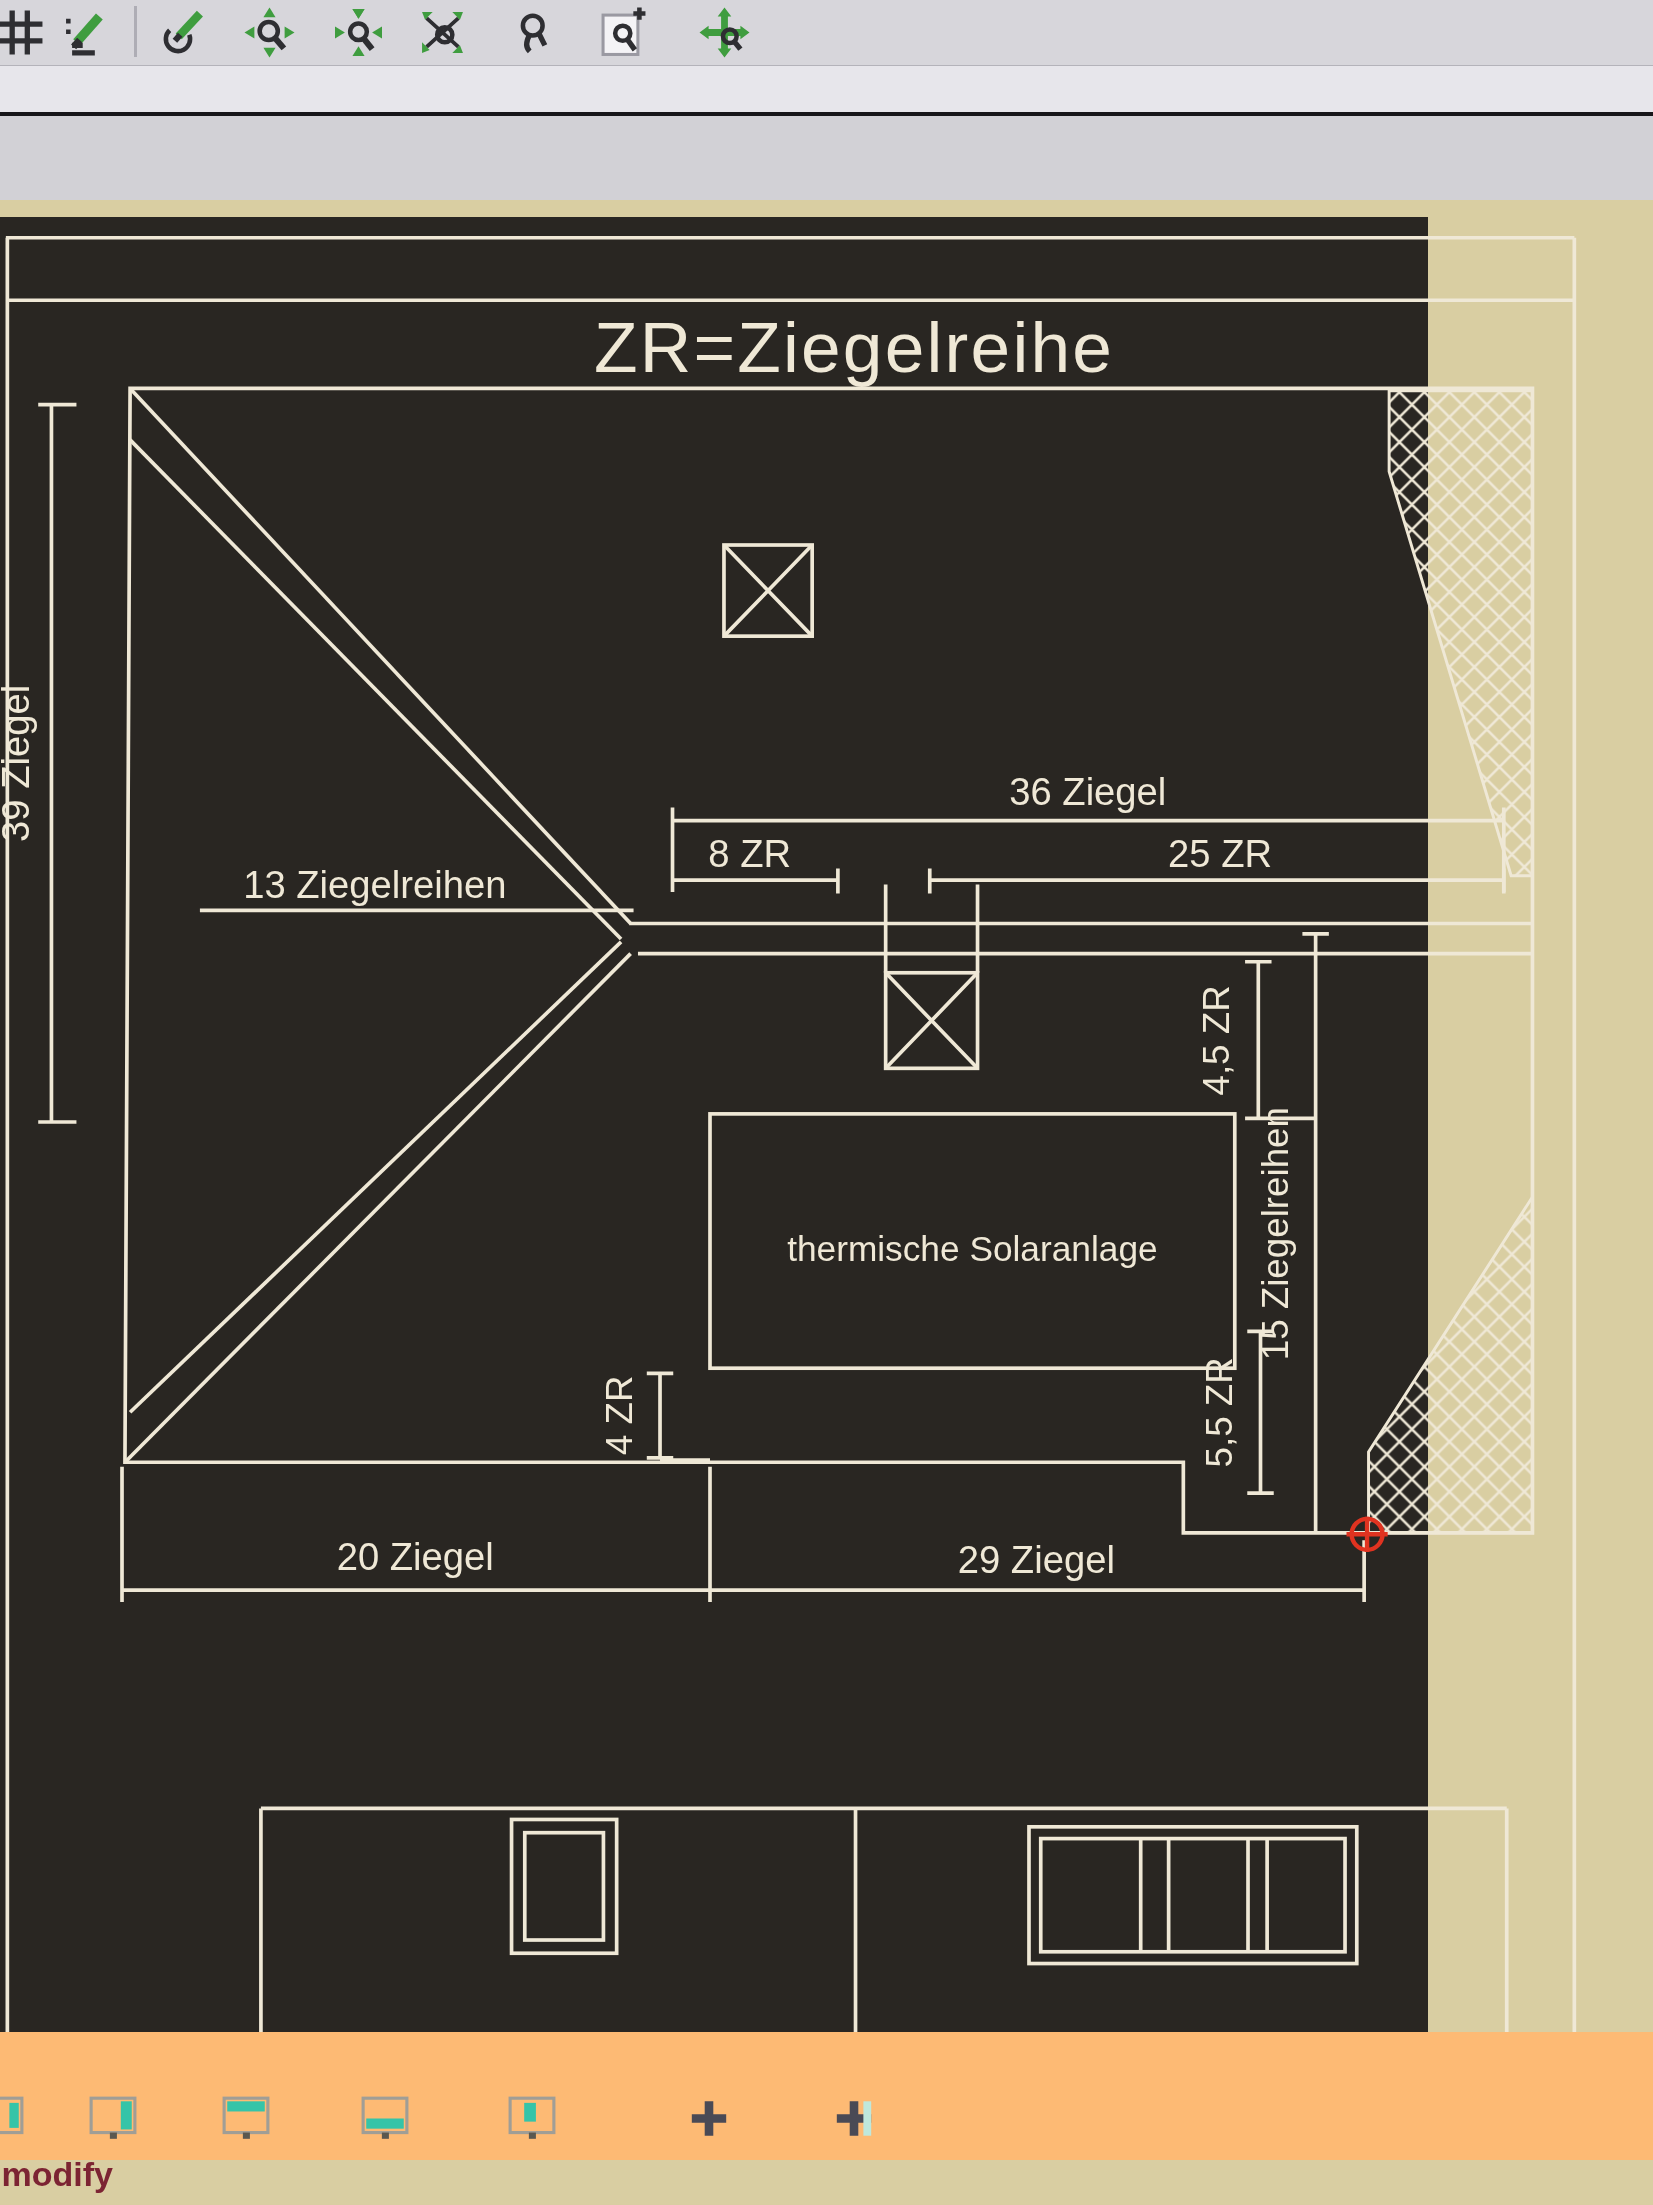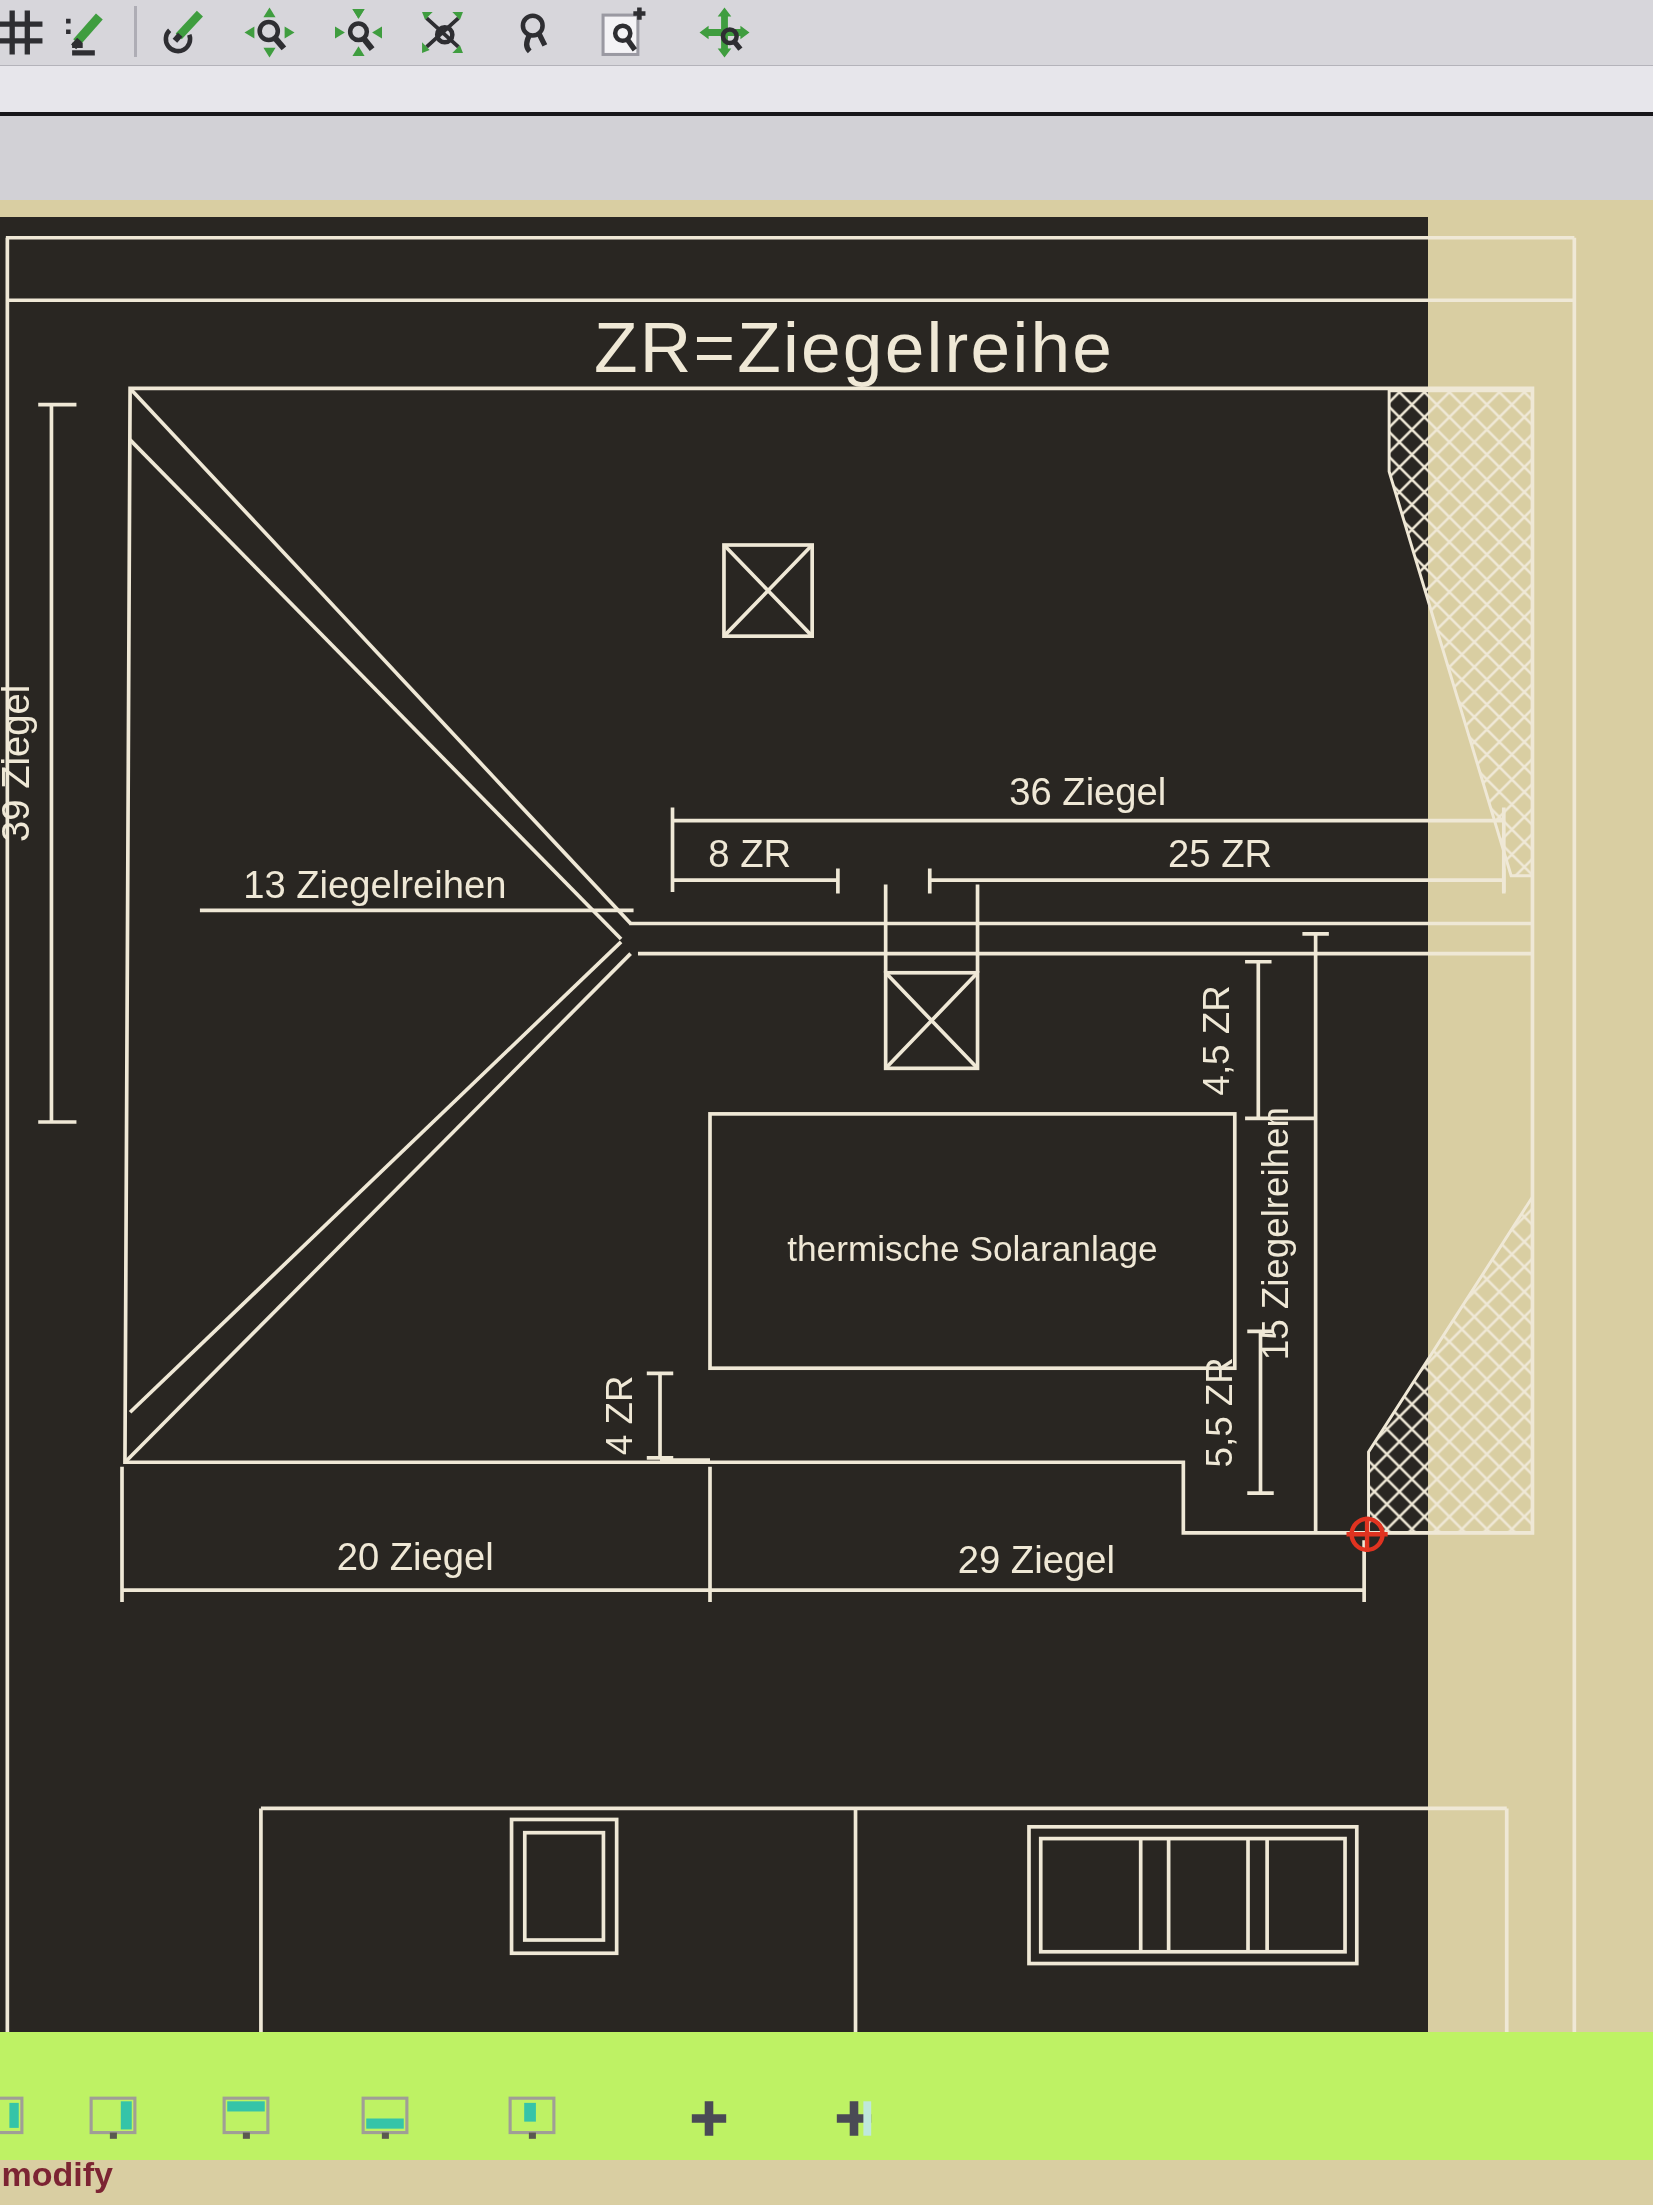--- a/index.html
+++ b/index.html
@@ -6,21 +6,21 @@
   .page{position:relative;width:1654px;height:2205px;overflow:hidden;background:#d9cea2;
         font-family:"Liberation Sans",sans-serif;}
   .abs{position:absolute;}
   
   .toolbar{left:0;top:0;width:1654px;height:65px;background:#d7d6db;border-bottom:1.5px solid #b4b3ba;}
   .strip1{left:0;top:66px;width:1654px;height:46px;background:#e7e6eb;}
   .darkline{left:0;top:112px;width:1654px;height:4.4px;background:#17161a;}
   .strip2{left:0;top:116px;width:1654px;height:84px;background:#d2d1d6;}
   .canvas-area{left:0;top:200px;width:1428px;height:1832px;background:#292622;margin-top:17px;}
   .right-strip{left:1628px;top:200px;width:26px;height:2005px;background:#d9cea2;}
-  .bottom-area{left:0;top:2032px;width:1654px;height:128px;background:#bef264;}
+  .bottom-area{left:0;top:2032px;width:1654px;height:128px;background:#fdba74;}
   .tb-icon{position:absolute;top:5.9px;width:53px;height:53px;}
   .tb-sep{position:absolute;top:5.9px;width:2.9px;height:51px;background:#aeadb5;}
   .dock-icon{position:absolute;top:62px;width:50px;height:49px;}
   .status-text{position:absolute;left:1.5px;top:123px;color:#7c2433;font-size:34px;font-weight:bold;
                font-family:"Liberation Sans",sans-serif;}
   svg text{font-family:"Liberation Sans","DejaVu Sans",sans-serif;fill:#efe8d6;}
   .cadline{stroke:#efe8d6;stroke-width:5;fill:none;}
 </style>
 </head>
 <body>

